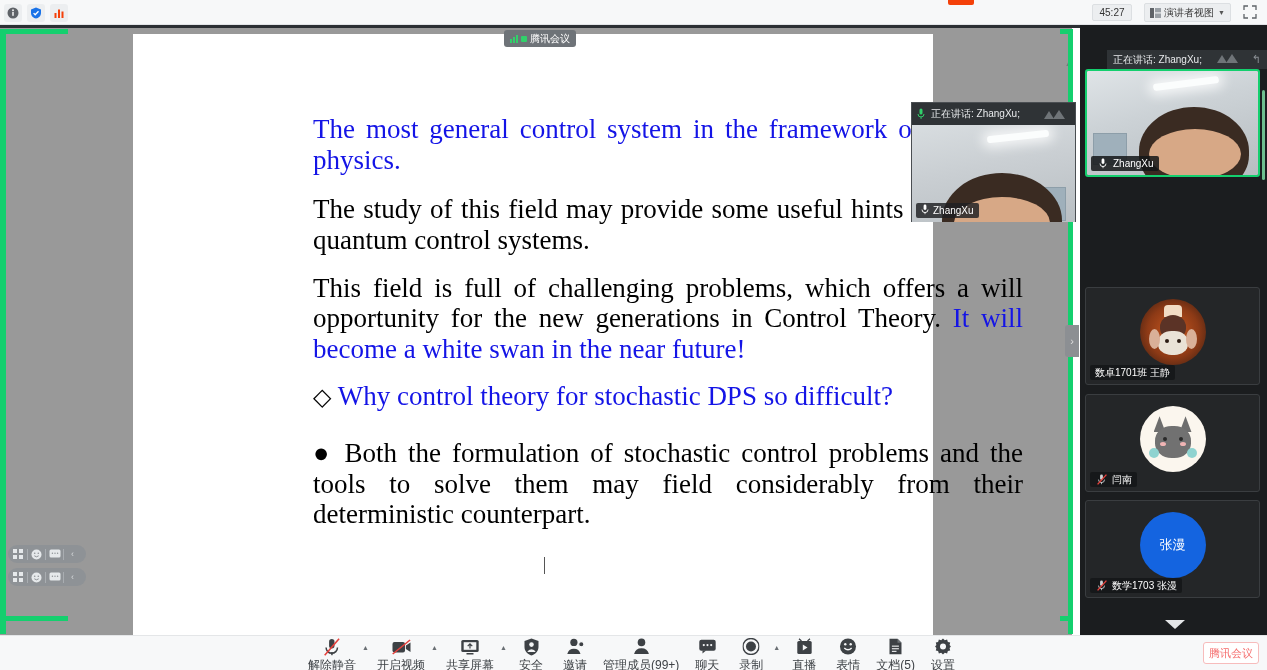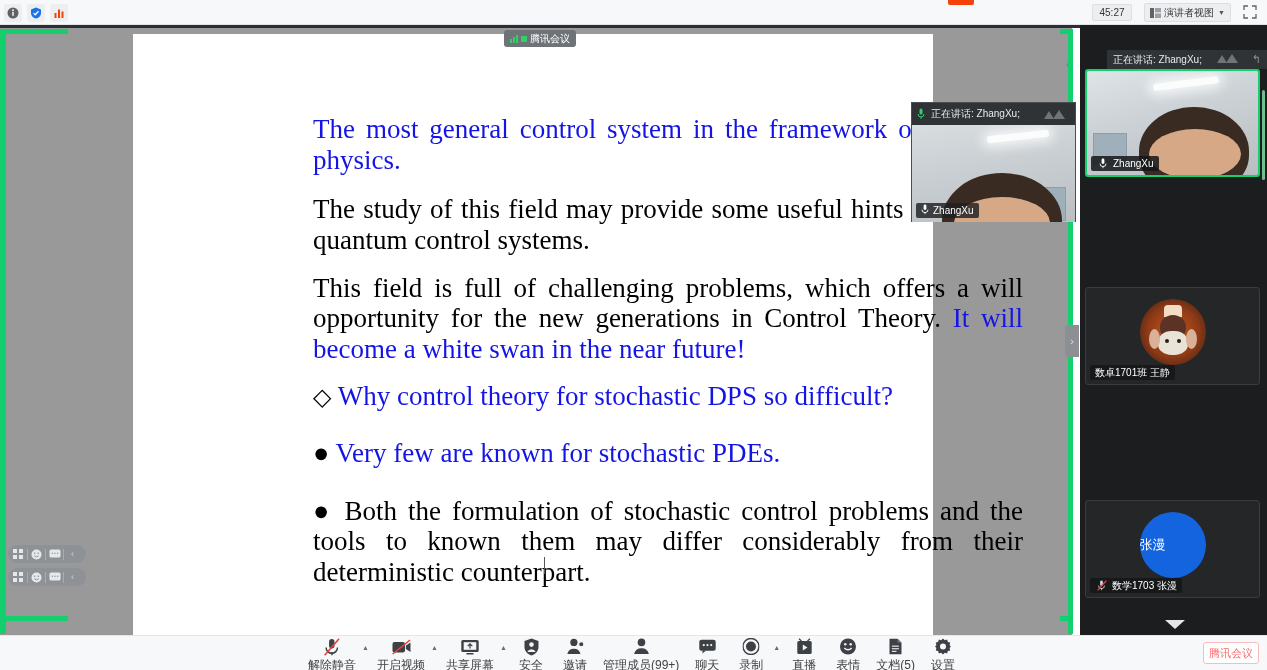--- a/index.html
+++ b/index.html
@@ -236,28 +236,24 @@
 
         <div class="para">
           <span>This field is full of challenging problems, which offers a will opportunity for the new generations in Control Theory. </span><span class="blue">It will become a white swan in the near future!</span>
         </div>
 
         <div class="para p-q">
           <span class="dia">◇</span>
           <span class="blue">Why control theory for stochastic DPS so difficult?</span>
         </div>
 
-        <div class="para p-b1">
-          <span class="bull">●</span>
-          <span class="blue">Very few are known for stochastic PDEs.</span>
-        </div>
 
         <div class="para">
           <span class="bull">●</span>
-          <span>Both the formulation of stochastic control problems and the tools to known them may differ considerably from their deterministic counterpart.</span>
+          <span>Both the formulation of stochastic control problems and the tools to solve them may field considerably from their deterministic counterpart.</span>
         </div>
       </div>
       <div class="caret"></div>
     </div>
 
     <div class="share-scroll-up">▲</div>
 
   </div>
 
   <div class="gb gb-left"></div>
@@ -419,35 +415,61 @@
         <div style="position:absolute;left:37px;top:40px;width:4px;height:4px;background:#2b1c14;border-radius:50%;"></div>
         <div style="position:absolute;left:9px;top:30px;width:11px;height:20px;background:#d9b098;border-radius:50%;"></div>
         <div style="position:absolute;left:46px;top:30px;width:11px;height:20px;background:#d9b098;border-radius:50%;"></div>
       </div>
       <div class="tname">
         <span>数卓1701班 王静</span>
       </div>
     </div>
   </div>
 
-
-  <div class="tile t5">
+  <div class="tile t4">
     <div class="tbody">
-      <div class="avatar" style="background:#1464e0;display:flex;align-items:center;justify-content:flex-start;">
-        <span style="font-size:13px;color:#fff;">张漫</span>
+      <div class="avatar" style="background:#fbf6ee;">
+        <div style="position:absolute;left:14px;top:10px;width:12px;height:16px;background:#6d6d6d;clip-path:polygon(0 100%,50% 0,100% 100%);"></div>
+        <div style="position:absolute;left:40px;top:10px;width:12px;height:16px;background:#6d6d6d;clip-path:polygon(0 100%,50% 0,100% 100%);"></div>
+        <div style="position:absolute;left:15px;top:20px;width:36px;height:32px;background:#717171;border-radius:46%;"></div>
+        <div style="position:absolute;left:23px;top:31px;width:4px;height:4px;background:#2a2a2a;border-radius:50%;"></div>
+        <div style="position:absolute;left:39px;top:31px;width:4px;height:4px;background:#2a2a2a;border-radius:50%;"></div>
+        <div style="position:absolute;left:20px;top:36px;width:6px;height:4px;background:#f0b4b4;border-radius:50%;"></div>
+        <div style="position:absolute;left:40px;top:36px;width:6px;height:4px;background:#f0b4b4;border-radius:50%;"></div>
+        <div style="position:absolute;left:9px;top:42px;width:10px;height:10px;background:#8fd3d0;border-radius:50%;"></div>
+        <div style="position:absolute;left:47px;top:42px;width:10px;height:10px;background:#8fd3d0;border-radius:50%;"></div>
       </div>
       <div class="tname">
         <span class="micbox">
           <svg width="10" height="11" viewBox="0 0 10 11">
               <rect x="3.1" y="0.5" width="2.8" height="5.5" rx="1.4" fill="#cfd3d6"></rect>
               <path d="M1.5 5.6 A3 3 0 0 0 7.5 5.6" stroke="#cfd3d6" stroke-width="0.9" fill="none"></path>
               <rect x="4.1" y="8" width="0.8" height="2.2" fill="#cfd3d6"></rect>
               <path d="M0.6 10.4 L9.4 0.6" stroke="#e5413c" stroke-width="1.4"></path>
             </svg>
         </span>
+        <span>闫南</span>
+      </div>
+    </div>
+  </div>
+
+  <div class="tile t5">
+    <div class="tbody">
+      <div class="avatar" style="background:#1464e0;display:flex;align-items:center;justify-content:center;">
+        <span style="font-size:13px;color:#fff;">张漫</span>
+      </div>
+      <div class="tname">
+        <span class="micbox">
+          <svg width="10" height="11" viewBox="0 0 10 11">
+              <rect x="3.1" y="0.5" width="2.8" height="5.5" rx="1.4" fill="#cfd3d6"></rect>
+              <path d="M1.5 5.6 A3 3 0 0 0 7.5 5.6" stroke="#cfd3d6" stroke-width="0.9" fill="none"></path>
+              <rect x="4.1" y="8" width="0.8" height="2.2" fill="#cfd3d6"></rect>
+              <path d="M0.6 10.4 L9.4 0.6" stroke="#e5413c" stroke-width="1.4"></path>
+            </svg>
+        </span>
         <span>数学1703 张漫</span>
       </div>
     </div>
   </div>
 
   <div class="rail-scroll"></div>
   <div class="rail-dn"></div>
 
   <div class="bottom">
     <div class="tools">

